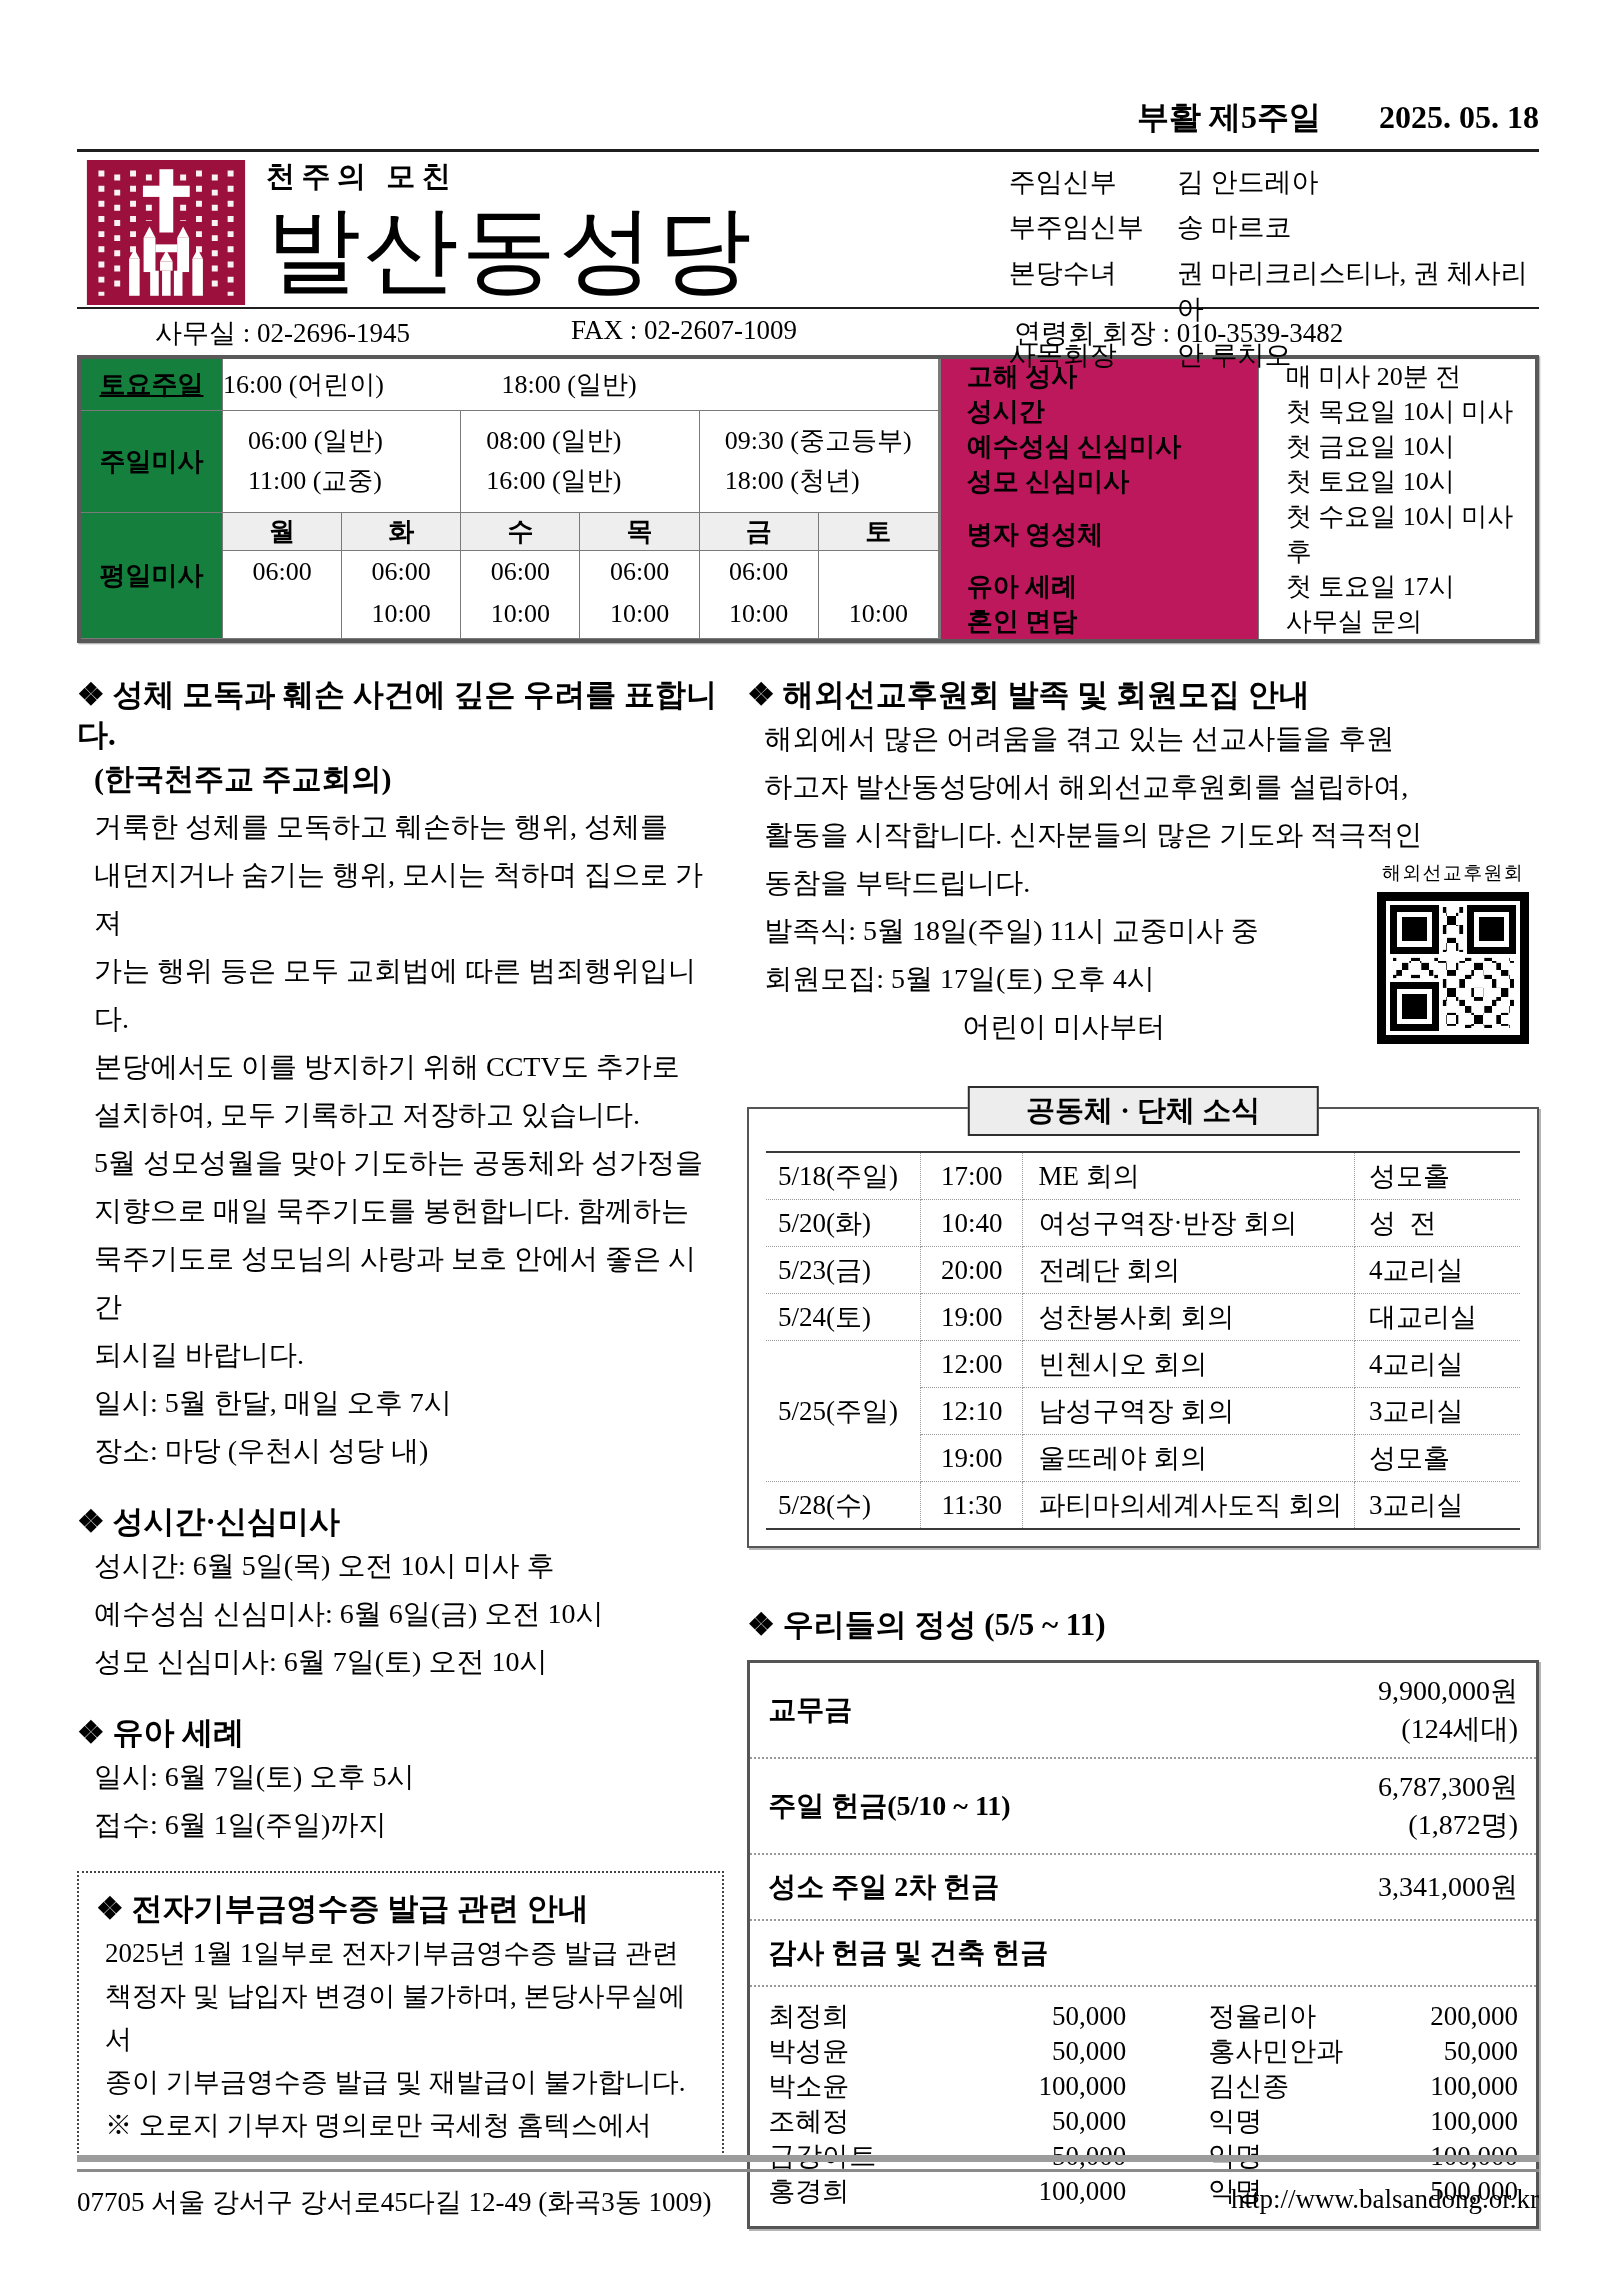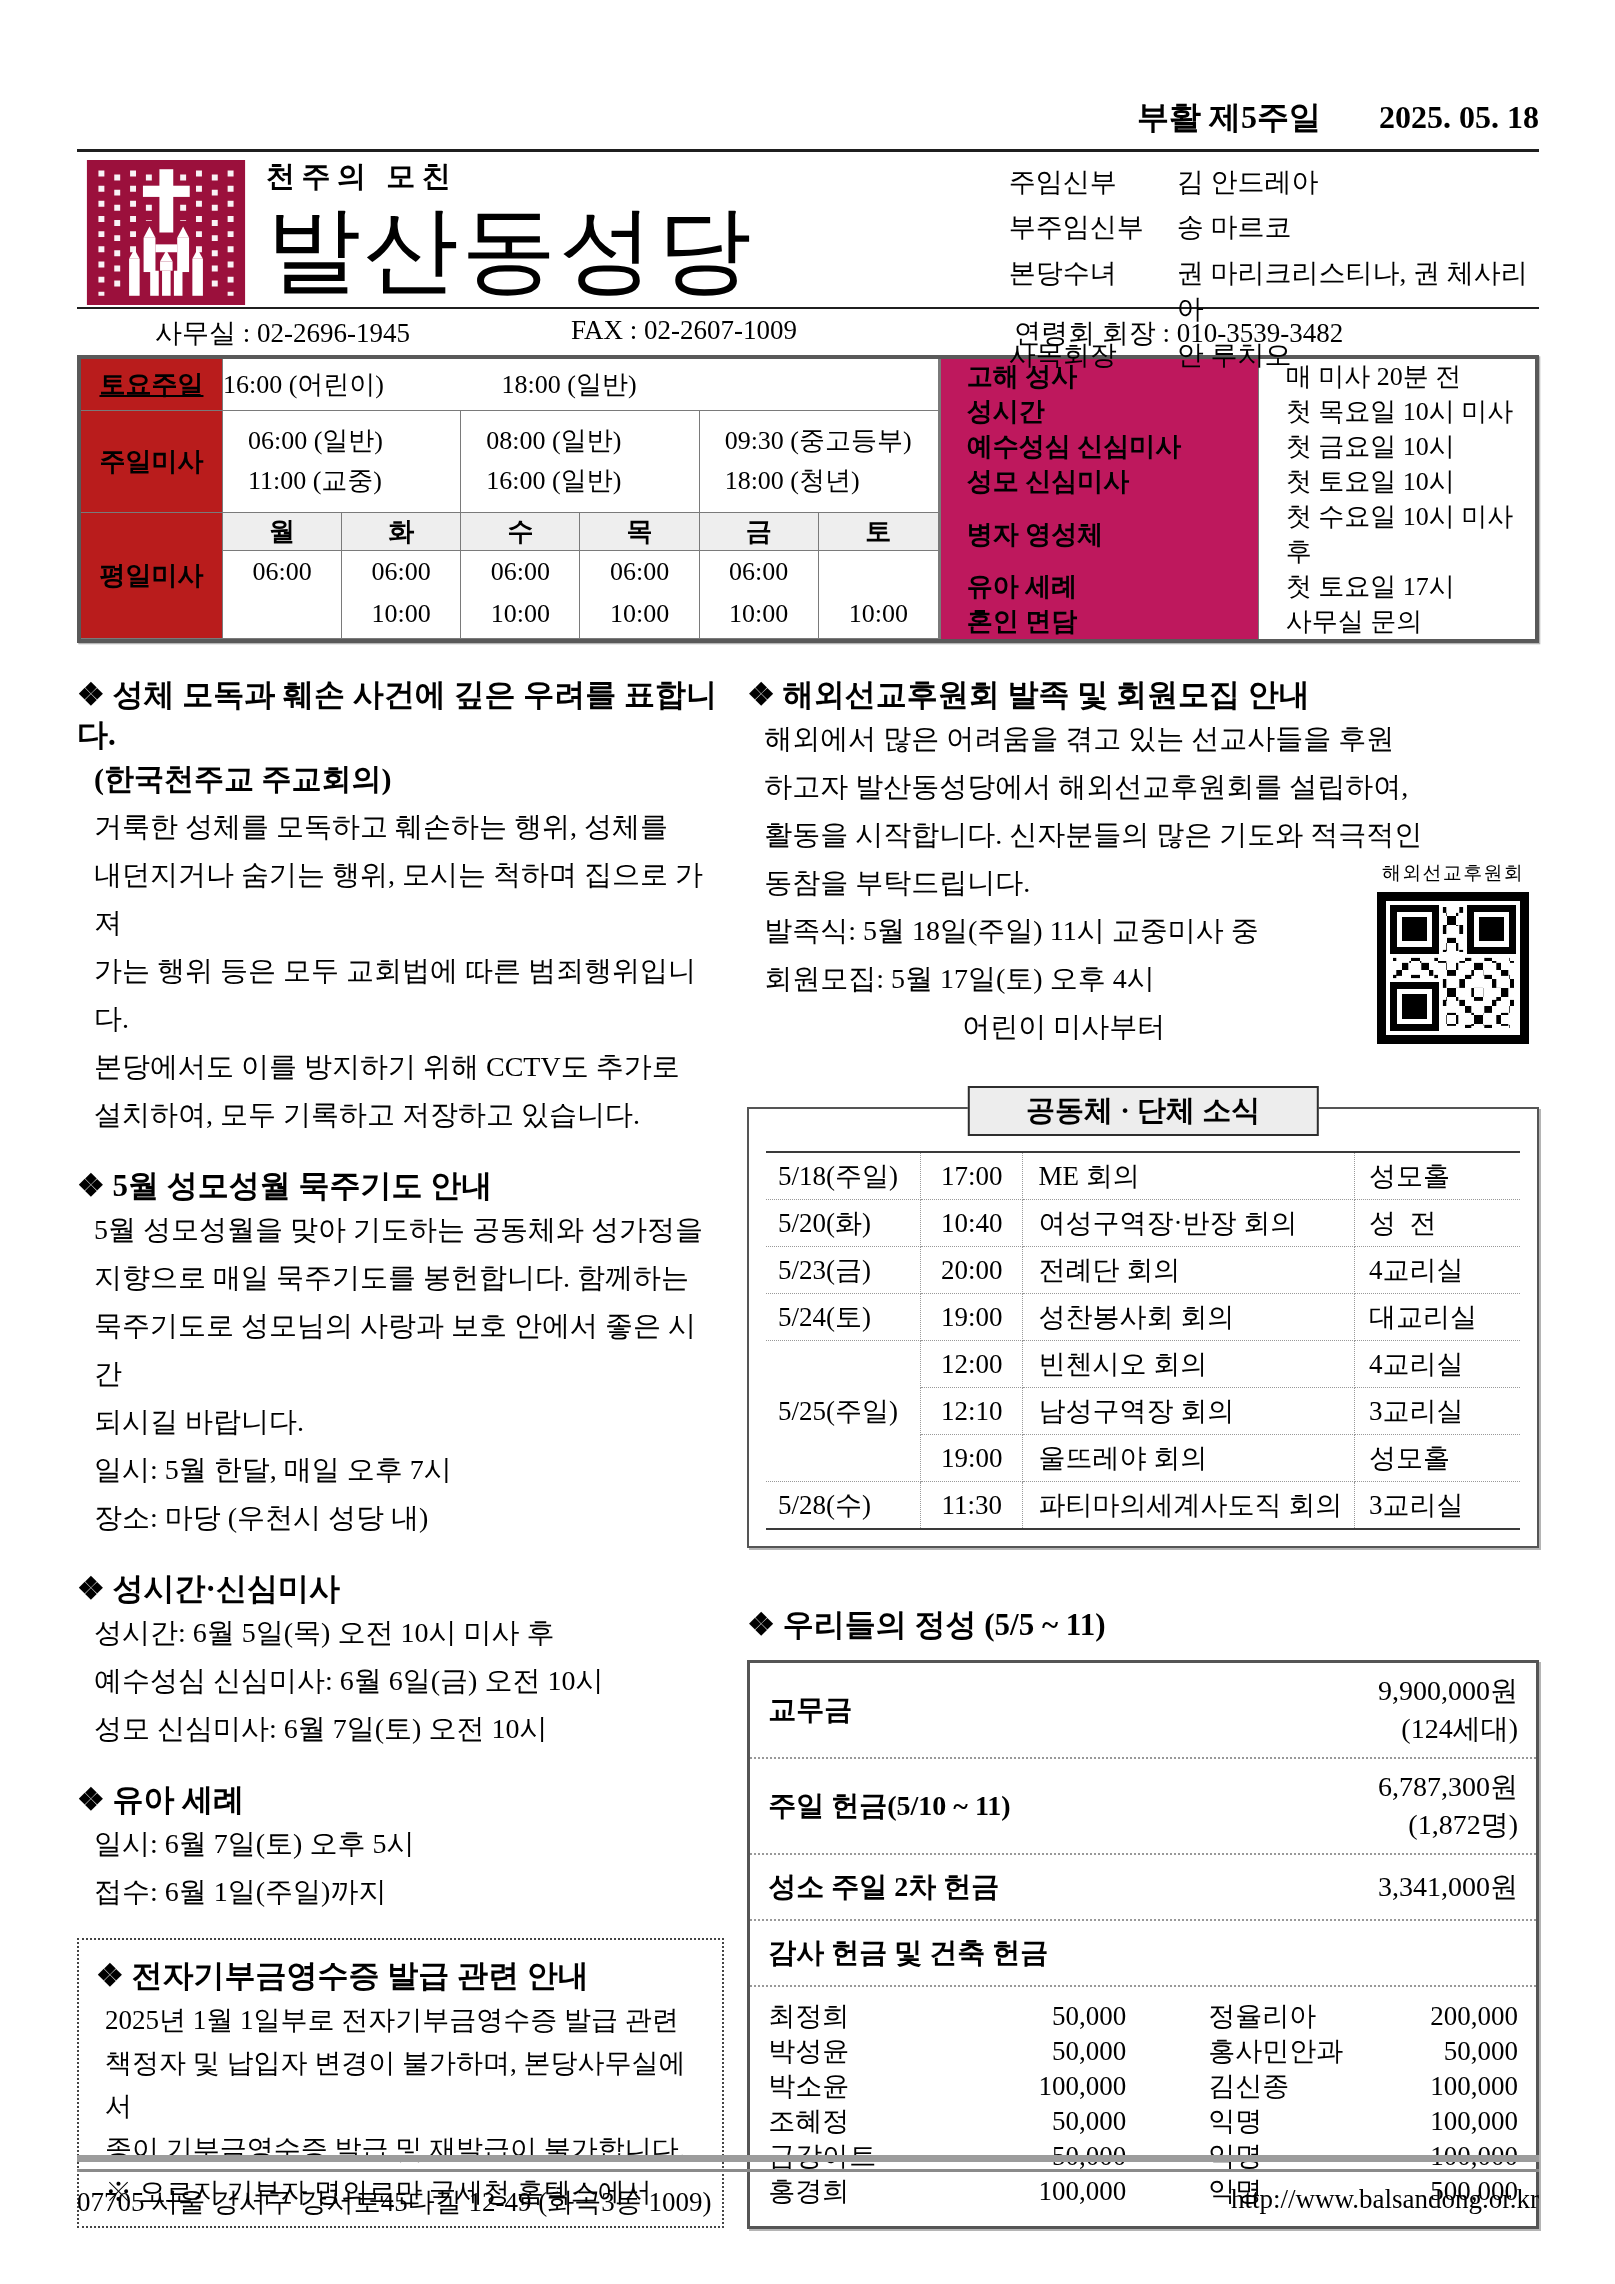--- a/index.html
+++ b/index.html
@@ -22,21 +22,21 @@
   .contact .c1{padding-left:78px;}
   .contact .c2{padding-left:77px;}
   .contact .c3{padding-left:90px;}
 
   
   .schedule{display:flex;border:4.6px solid #595959;box-shadow:1.3px 1.3px 0 #b5b5b5;}
   .mtab{width:59%;border-collapse:collapse;font-size:26px;table-layout:fixed;}
   .mtab th,.mtab td{border:1.3px solid #7a7a7a;padding:0;}
   .mtab tr:first-child>*{border-top:none;}
   .mtab tr>*:first-child{border-left:none;}
-  .mtab .lab{background:#b91c1c;font-weight:bold;text-align:center;}
+  .mtab .lab{background:#15803d;font-weight:bold;text-align:center;}
   .mtab .lab.u span{text-decoration:underline;}
   .r-sat>td{height:50px;}
   .sat-cell{padding-left:23.5px;}
   .sat-cell .gap{margin-left:111px;}
   .sun-cell{height:99px;vertical-align:middle;}
   .sun-cell div{line-height:40px;padding-left:25px;}
   .dayh{background:#eeeeee;font-weight:bold;text-align:center;height:37px;}
   .wk-cell{height:86px;vertical-align:top;}
   .wk-cell div{height:42px;line-height:42px;text-align:center;}
   .info{flex:1;border-left:2px solid #7a7a7a;display:grid;grid-template-columns:53.5% 46.5%;
@@ -266,21 +266,20 @@
 
       <div class="colL">
         <div class="h first">❖ 성체 모독과 훼손 사건에 깊은 우려를 표합니다.</div>
         <div class="h2">(한국천주교 주교회의)</div>
         <div class="ln">거룩한 성체를 모독하고 훼손하는 행위, 성체를</div>
         <div class="ln">내던지거나 숨기는 행위, 모시는 척하며 집으로 가져</div>
         <div class="ln">가는 행위 등은 모두 교회법에 따른 범죄행위입니다.</div>
         <div class="ln">본당에서도 이를 방지하기 위해 CCTV도 추가로</div>
         <div class="ln">설치하여, 모두 기록하고 저장하고 있습니다.</div>
 
-        <div class="h">❖ 5월 성모성월 묵주기도 안내</div>
         <div class="ln">5월 성모성월을 맞아 기도하는 공동체와 성가정을</div>
         <div class="ln">지향으로 매일 묵주기도를 봉헌합니다. 함께하는</div>
         <div class="ln">묵주기도로 성모님의 사랑과 보호 안에서 좋은 시간</div>
         <div class="ln">되시길 바랍니다.</div>
         <div class="ln">일시: 5월 한달, 매일 오후 7시</div>
         <div class="ln">장소: 마당 (우천시 성당 내)</div>
 
         <div class="h">❖ 성시간·신심미사</div>
         <div class="ln">성시간: 6월 5일(목) 오전 10시 미사 후</div>
         <div class="ln">예수성심 신심미사: 6월 6일(금) 오전 10시</div>

